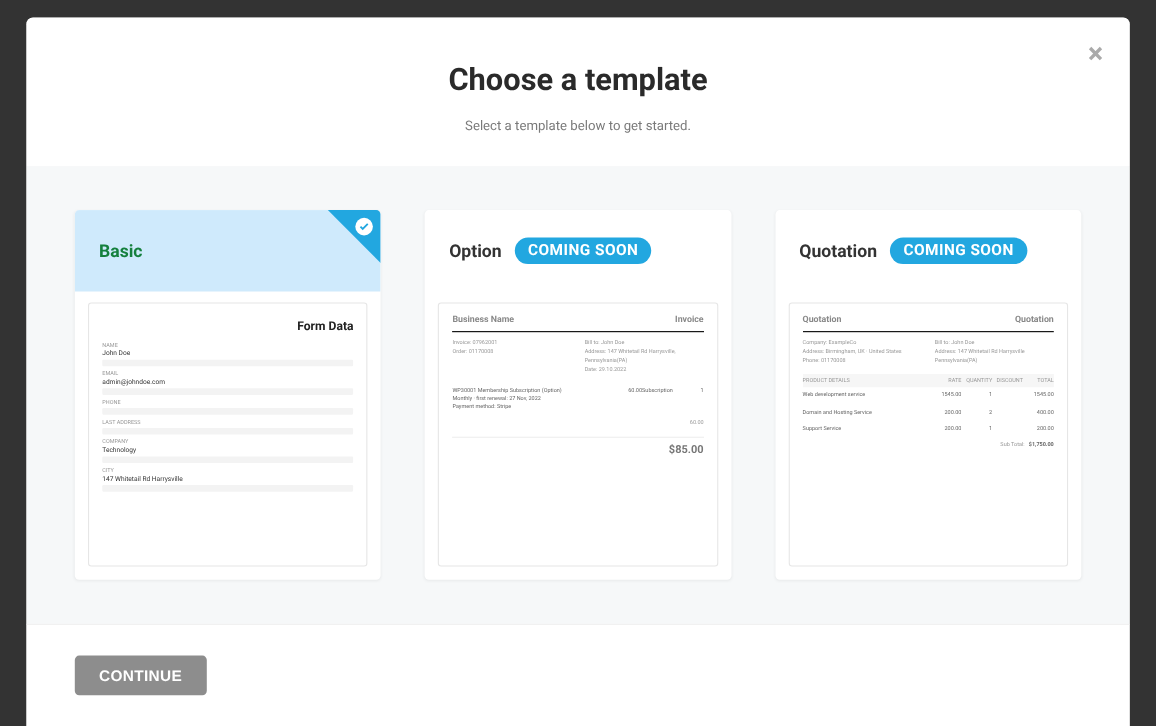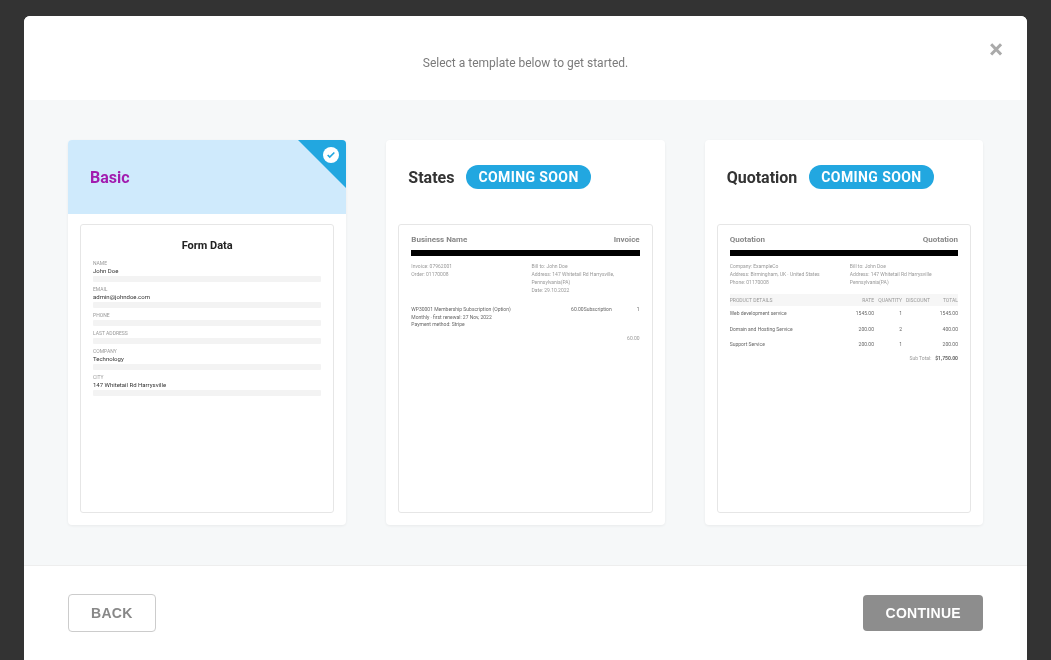--- a/index.html
+++ b/index.html
@@ -78,21 +78,21 @@
       gap: 12px;
     }
     .card-header.selected {
       background: #cfeafc;
     }
     .card-title {
       font-size: 16px;
       font-weight: 700;
       color: #333;
     }
-    .card-header.selected .card-title { color: #a21caf; }
+    .card-header.selected .card-title { color: #15803d; }
     .corner-ribbon {
       position: absolute;
       top: 0; right: 0;
       width: 0; height: 0;
       border-top: 48px solid #22a7e0;
       border-left: 48px solid transparent;
     }
     .corner-check {
       position: absolute;
       top: 7px; right: 7px;
@@ -119,21 +119,21 @@
       border-radius: 3px;
       background: #fff;
       flex: 1;
       padding: 10px 12px;
       font-size: 6px;
       color: #555;
       overflow: hidden;
       min-height: 140px;
     }
     .preview-basic-title {
-      text-align: center;
+      text-align: right;
       font-weight: 700;
       font-size: 11px;
       color: #222;
       margin: 4px 0 8px;
     }
     .preview-field-label {
       font-size: 5px;
       color: #999;
       margin-top: 4px;
     }
@@ -144,21 +144,21 @@
     }
     .preview-divider {
       height: 6px;
       background: #f3f3f3;
       margin-top: 2px;
       border-radius: 1px;
     }
     .preview-doc-header {
       display: flex;
       justify-content: space-between;
-      border-bottom: 6px solid #000000;
+      border-bottom: 1px solid #000000;
       padding-bottom: 6px;
       margin-bottom: 6px;
     }
     .preview-doc-name {
       font-size: 8px;
       font-weight: 700;
       color: #888;
     }
     .preview-doc-type {
       font-size: 8px;
@@ -232,20 +232,21 @@
       background: #8d8d8d;
       color: #fff;
     }
   </style>
 </head>
 <body>
 
 <div class="modal">
   <div class="modal-header">
     <div class="close-btn">×</div>
+    <h1 class="modal-title">Choose a template</h1>
     <p class="modal-subtitle">Select a template below to get started.</p>
   </div>
 
   <div class="modal-body">
 
     <div class="template-card">
       <div class="card-header selected">
         <span class="card-title">Basic</span>
         <div class="corner-ribbon"></div>
         <div class="corner-check">
@@ -270,21 +271,21 @@
         <div class="preview-field-value">Technology</div>
         <div class="preview-divider"></div>
         <div class="preview-field-label">CITY</div>
         <div class="preview-field-value">147 Whitetail Rd Harrysville</div>
         <div class="preview-divider"></div>
       </div>
     </div>
 
     <div class="template-card">
       <div class="card-header">
-        <span class="card-title">States</span>
+        <span class="card-title">Option</span>
         <span class="badge">COMING SOON</span>
       </div>
       <div class="card-preview">
         <div class="preview-doc-header">
           <span class="preview-doc-name">Business Name</span>
           <span class="preview-doc-type">Invoice</span>
         </div>
         <div class="preview-cols">
           <div>
             <div>Invoice: 07962001</div>
@@ -300,20 +301,21 @@
           <div class="ptc">
             <div>WP30001 Membership Subscription (Option)</div>
             <div>Monthly · first renewal: 27 Nov, 2022</div>
             <div>Payment method: Stripe</div>
           </div>
           <div class="ptc n">60.00</div>
           <div class="ptc n">Subscription</div>
           <div class="ptc n">1</div>
         </div>
         <div class="preview-subtotal">60.00</div>
+        <div class="preview-total">$85.00</div>
       </div>
     </div>
 
     <div class="template-card">
       <div class="card-header">
         <span class="card-title">Quotation</span>
         <span class="badge">COMING SOON</span>
       </div>
       <div class="card-preview">
         <div class="preview-doc-header">
@@ -363,16 +365,15 @@
           <span>Sub Total:</span>
           &nbsp;
           <span style="font-weight:700;color:#666">$1,750.00</span>
         </div>
       </div>
     </div>
 
   </div>
 
   <div class="modal-footer">
-    <button class="btn btn-back">BACK</button>
     <button class="btn btn-continue">CONTINUE</button>
   </div>
 </div>
 
 </body></html>

